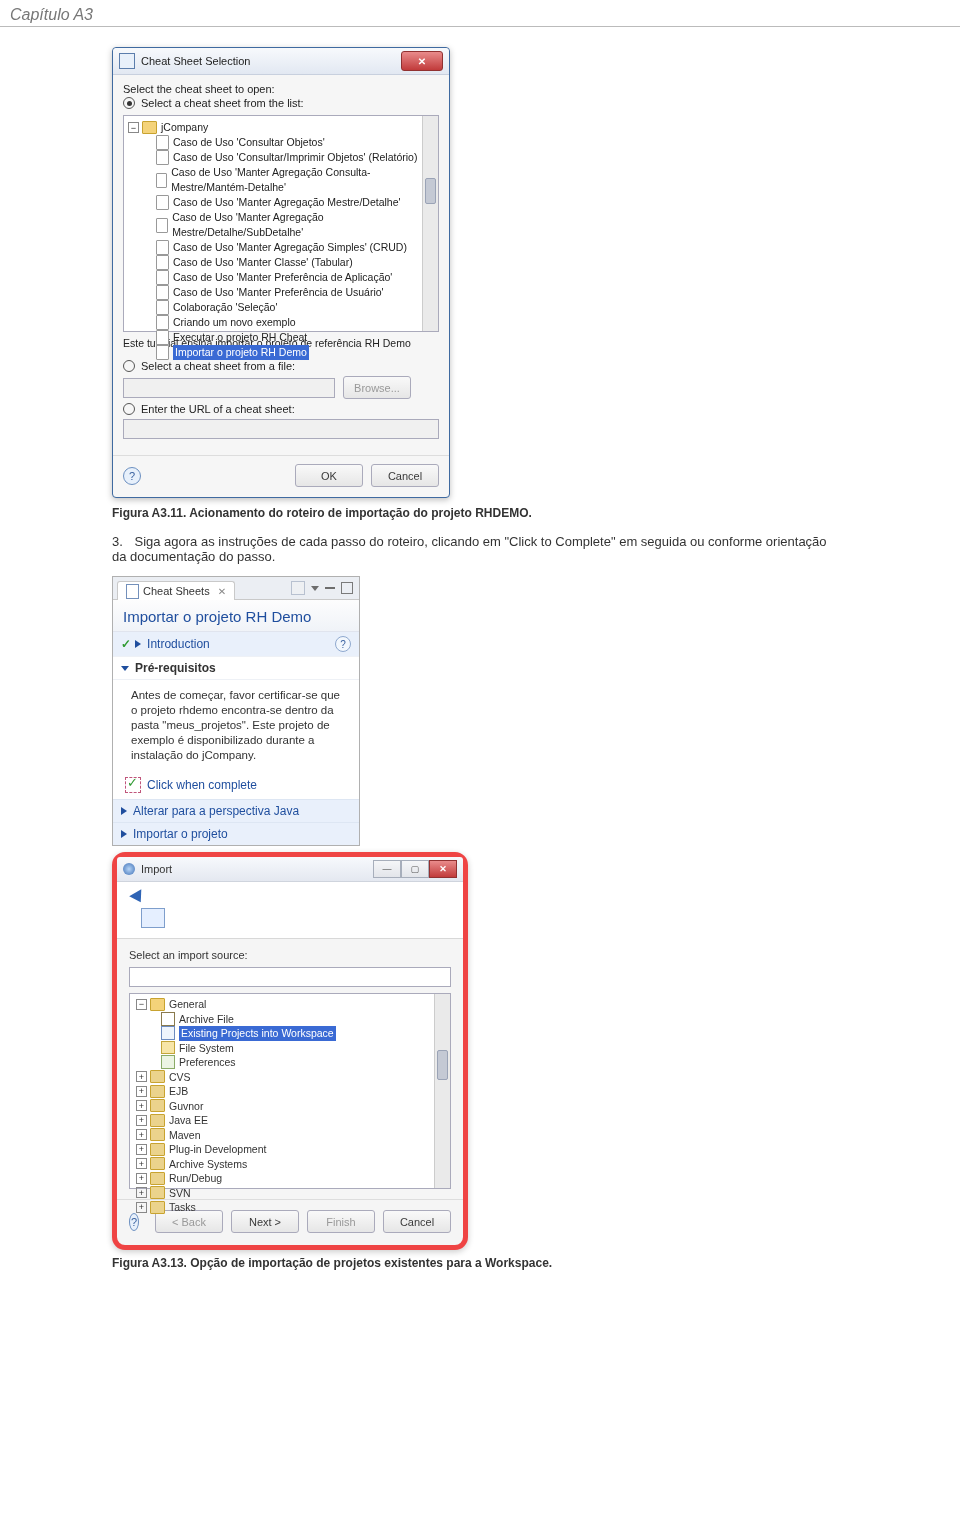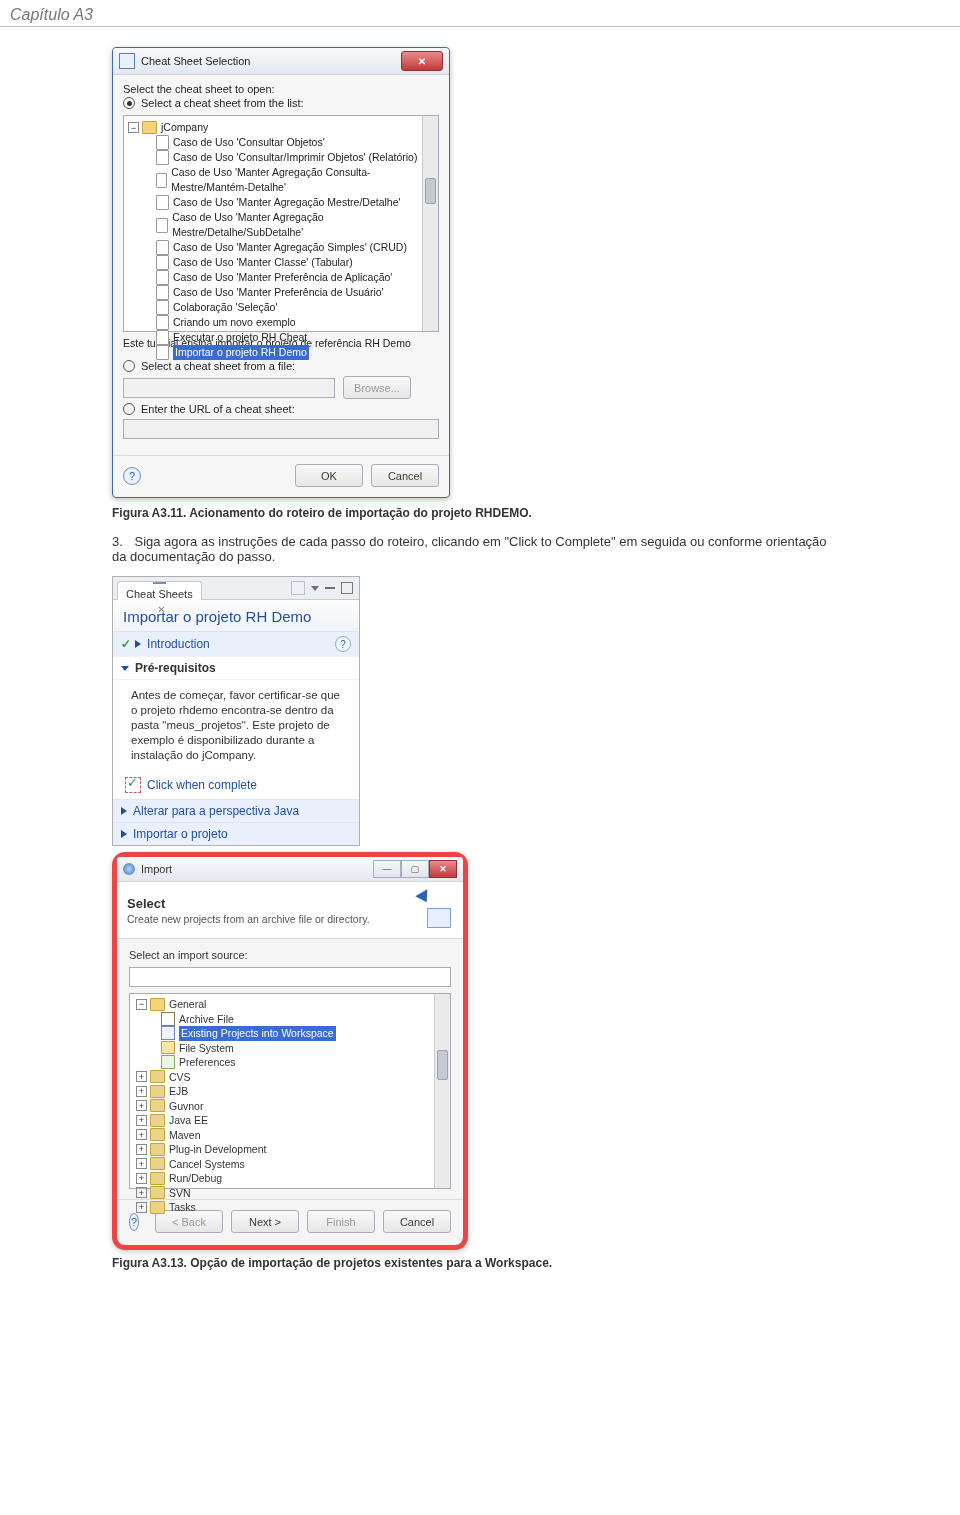--- a/index.html
+++ b/index.html
@@ -144,21 +144,20 @@
   }
   .panel-tabbar {
     height: 22px; display: flex; align-items: flex-end; background: #ebeef3;
     padding-left: 4px; border-bottom: 1px solid #c9c9c9;
   }
   .tab {
     background: #fff; border: 1px solid #c9c9c9; border-bottom: none;
     border-top-left-radius: 3px; border-top-right-radius: 3px;
     height: 18px; padding: 0 8px; display: flex; align-items: center; gap: 4px;
     margin-bottom: -1px;
-    flex-direction: column;
   }
   .tab .doc-icon {
     width: 11px; height: 13px; background: #fff; border: 1px solid #7390bb;
   }
   .tab .x { color: #888; font-size: 10px; margin-left: 4px; }
   .panel-tools {
     margin-left: auto; display: flex; align-items: center; gap: 6px; padding-right: 6px;
     height: 100%;
   }
   .tri-down { width: 0; height: 0; border-left: 4px solid transparent; border-right: 4px solid transparent; border-top: 5px solid #6d6d6d; }
@@ -432,24 +431,20 @@
     <div class="import-titlebar">
       <div class="sph"></div>
       <span>Import</span>
       <div class="win-btns">
         <div class="win-btn">—</div>
         <div class="win-btn">▢</div>
         <div class="win-btn close">✕</div>
       </div>
     </div>
     <div class="import-header">
-      <div class="txt">
-        <div class="big">Select</div>
-        <div class="sub">Create new projects from an archive file or directory.</div>
-      </div>
       <div class="imp-icon">
         <div class="arrow"></div>
         <div class="box"></div>
       </div>
     </div>
     <div class="import-body">
       <div>Select an import source:</div>
       <div class="text-input" style="height:18px;margin:6px 0"></div>
       <div class="import-tree">
         <div class="import-tree-content">
@@ -500,21 +495,21 @@
               <span>Maven</span>
             </div>
           <div class="cat-row">
               <div class="exp-plus">+</div>
               <div class="folder-icon closed"></div>
               <span>Plug-in Development</span>
             </div>
           <div class="cat-row">
               <div class="exp-plus">+</div>
               <div class="folder-icon closed"></div>
-              <span>Cancel Systems</span>
+              <span>Archive Systems</span>
             </div>
           <div class="cat-row">
               <div class="exp-plus">+</div>
               <div class="folder-icon closed"></div>
               <span>Run/Debug</span>
             </div>
           <div class="cat-row">
               <div class="exp-plus">+</div>
               <div class="folder-icon closed"></div>
               <span>SVN</span>

